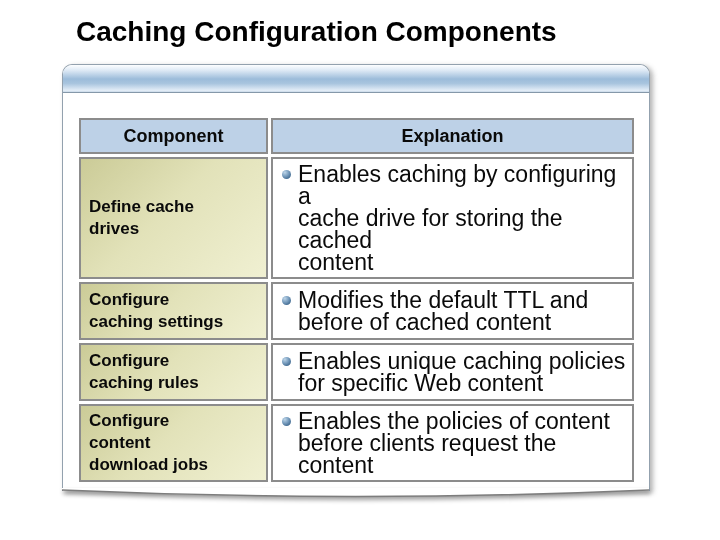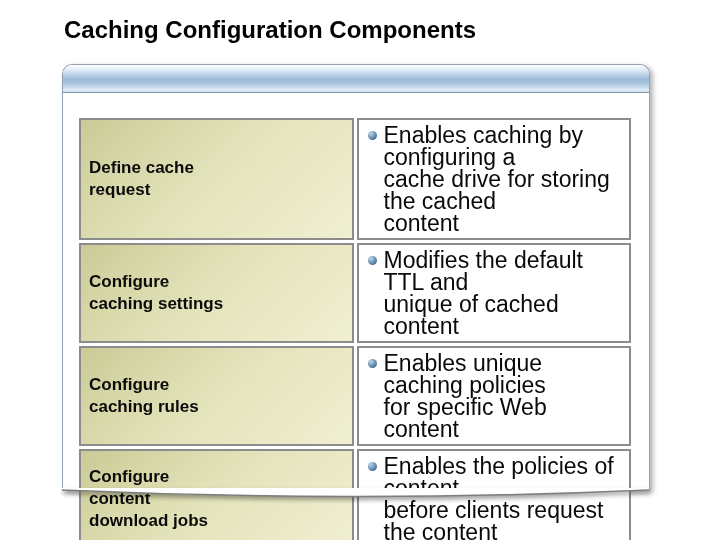--- a/index.html
+++ b/index.html
@@ -12,23 +12,23 @@
     font-family: "Liberation Sans", sans-serif;
   }
   .stage {
     position: relative;
     width: 720px;
     height: 540px;
     background: #ffffff;
   }
   .slide-title {
     position: absolute;
-    left: 64px;
+    left: 76px;
     top: 16px;
-    font-size: 24px;
+    font-size: 28px;
     font-weight: bold;
     color: #000000;
     letter-spacing: 0px;
   }
   
   .panel {
     position: absolute;
     left: 62px;
     top: 64px;
     width: 586px;
@@ -131,40 +131,44 @@
 <div class="stage">
 
   <div class="slide-title">Caching Configuration Components</div>
 
   <div class="panel">
     <div class="titlebar"></div>
 
     <div class="tbl-wrap">
       <table class="components">
         <tbody>
+            <tr>
+          <th class="col-comp">Component</th>
+          <th class="col-expl">Explanation</th>
+        </tr>
         <tr class="row-h1">
           <td class="comp">Define cache
-request</td>
+drives</td>
           <td class="expl">
             <div class="expl-inner">
               <span class="bullet"></span>
               <span class="expl-text">Enables caching by configuring a
 cache drive for storing the cached
 content</span>
             </div>
           </td>
         </tr>
         <tr class="row-h2">
           <td class="comp">Configure
 caching settings</td>
           <td class="expl">
             <div class="expl-inner">
               <span class="bullet"></span>
               <span class="expl-text">Modifies the default TTL and
-unique of cached content</span>
+before of cached content</span>
             </div>
           </td>
         </tr>
         <tr class="row-h3">
           <td class="comp">Configure
 caching rules</td>
           <td class="expl">
             <div class="expl-inner">
               <span class="bullet"></span>
               <span class="expl-text">Enables unique caching policies

